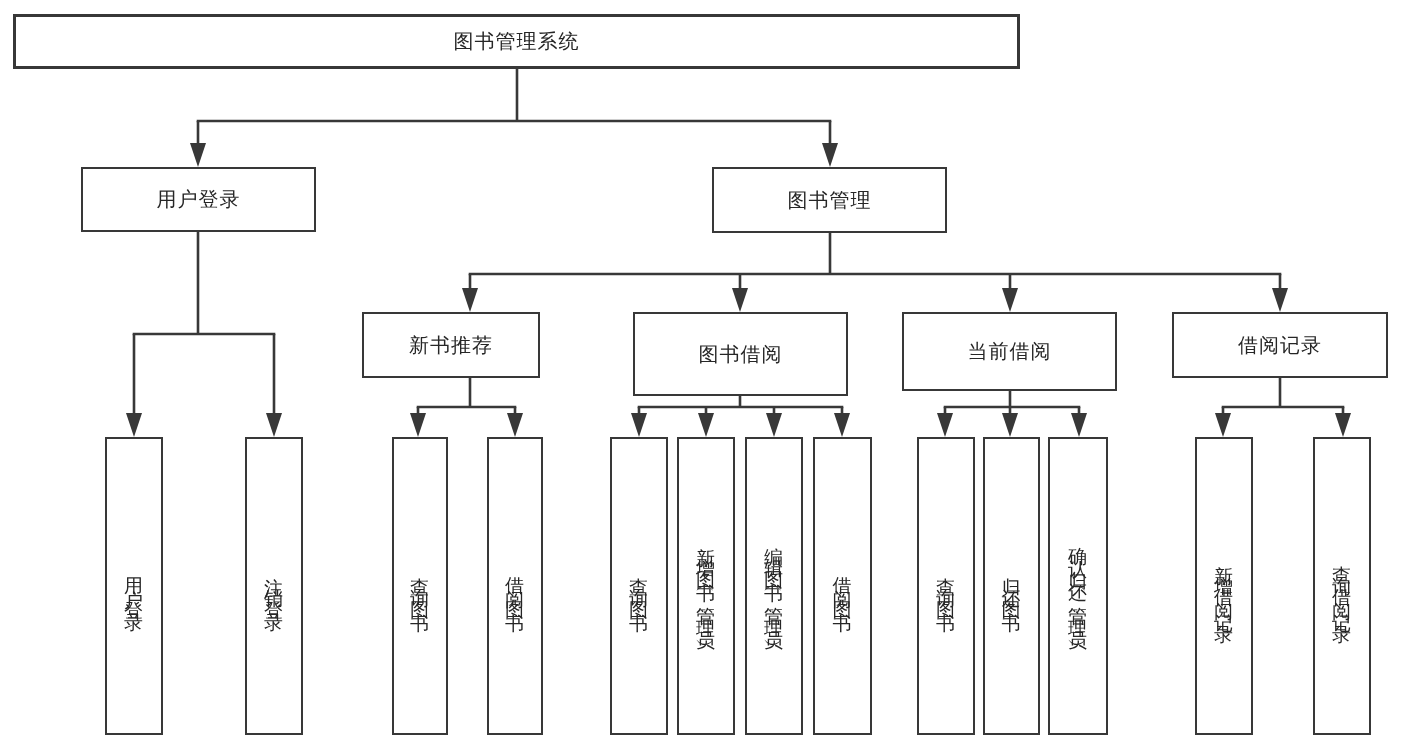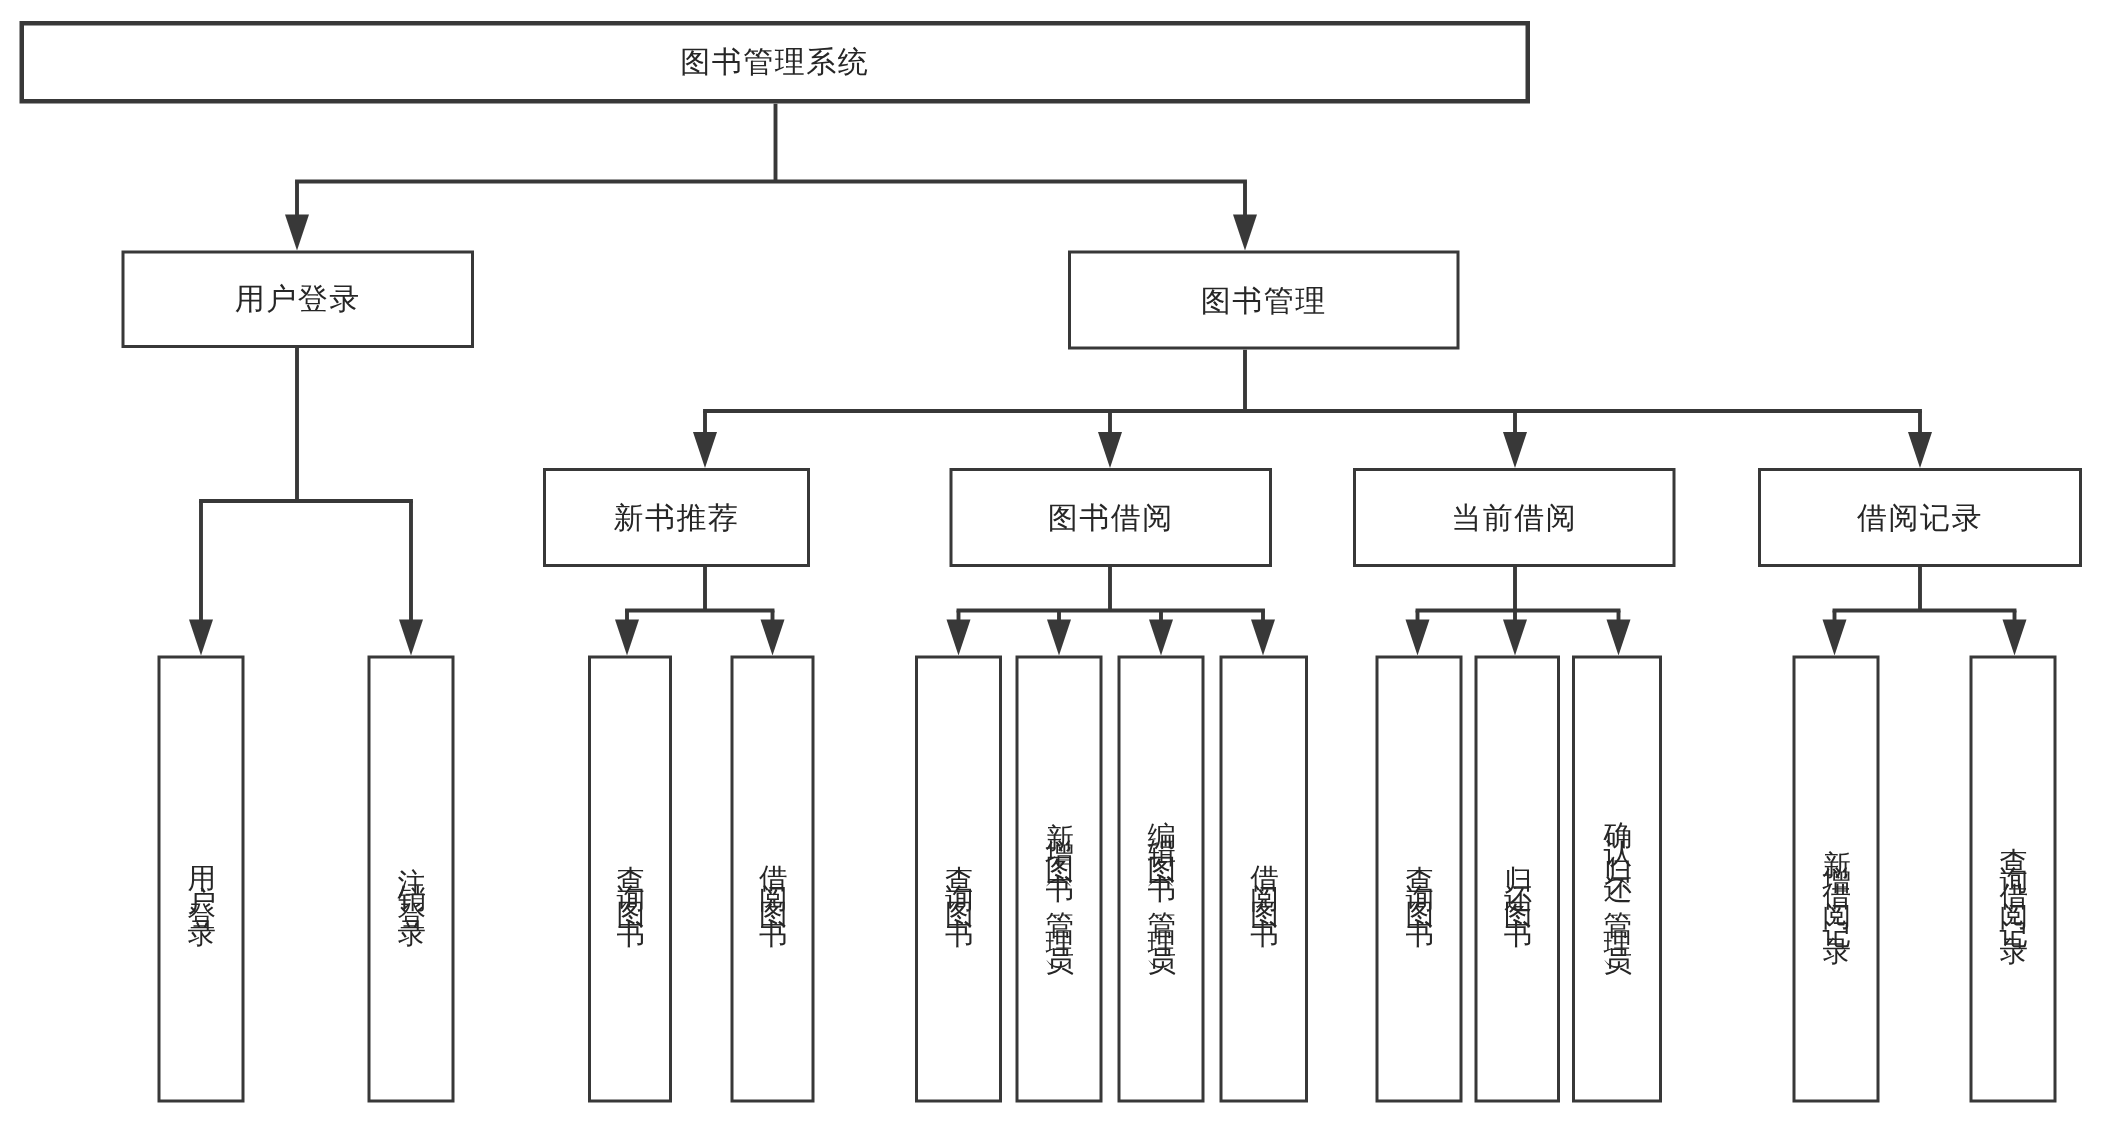--- a/index.html
+++ b/index.html
@@ -134,31 +134,31 @@
     </g>
   </svg>
 
   <div class="box" style="left:13px; top:14px; width:1007px; height:55px; border-width:3px;">
     <span>图书管理系统</span>
   </div>
 
   <div class="box" style="left:81px; top:167px; width:235px; height:65px;">
     <span>用户登录</span>
   </div>
-  <div class="box" style="left:712px; top:167px; width:261px; height:66px;text-align:right;">
+  <div class="box" style="left:712px; top:167px; width:235px; height:66px;text-align:right;">
     <span>图书管理</span>
   </div>
 
   <div class="box" style="left:362px; top:312px; width:178px; height:66px;">
     <span>新书推荐</span>
   </div>
-  <div class="box" style="left:633px; top:312px; width:215px; height:66px;">
+  <div class="box" style="left:633px; top:312px; width:215px; height:84px;">
     <span>图书借阅</span>
   </div>
-  <div class="box" style="left:902px; top:312px; width:215px; height:66px;">
+  <div class="box" style="left:902px; top:312px; width:215px; height:79px;">
     <span>当前借阅</span>
   </div>
   <div class="box" style="left:1172px; top:312px; width:216px; height:66px;">
     <span>借阅记录</span>
   </div>
 
   <div class="vbox" style="left:105px; width:58px;">
     <span class="vlabel">用户登录</span>
   </div>
   <div class="vbox" style="left:245px; width:58px;">

